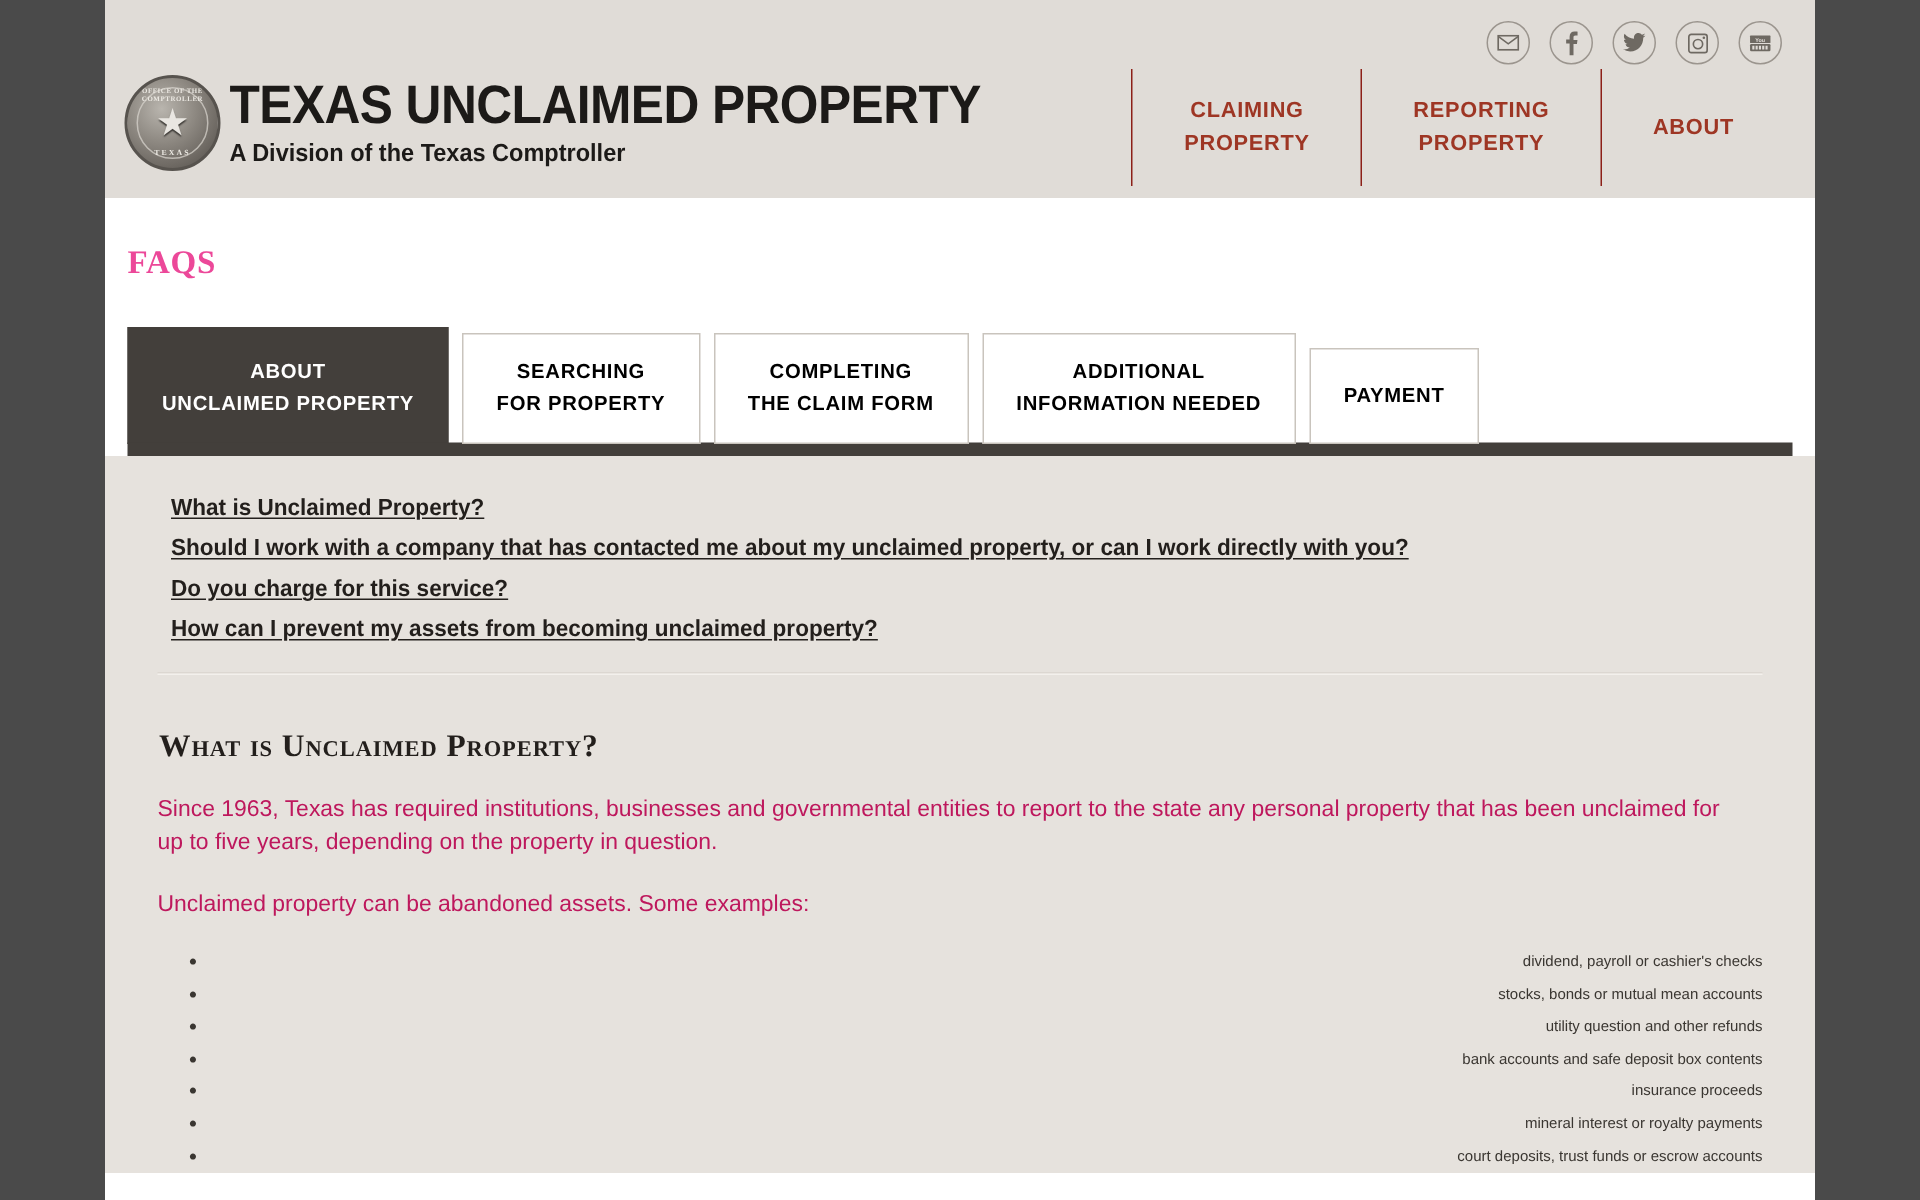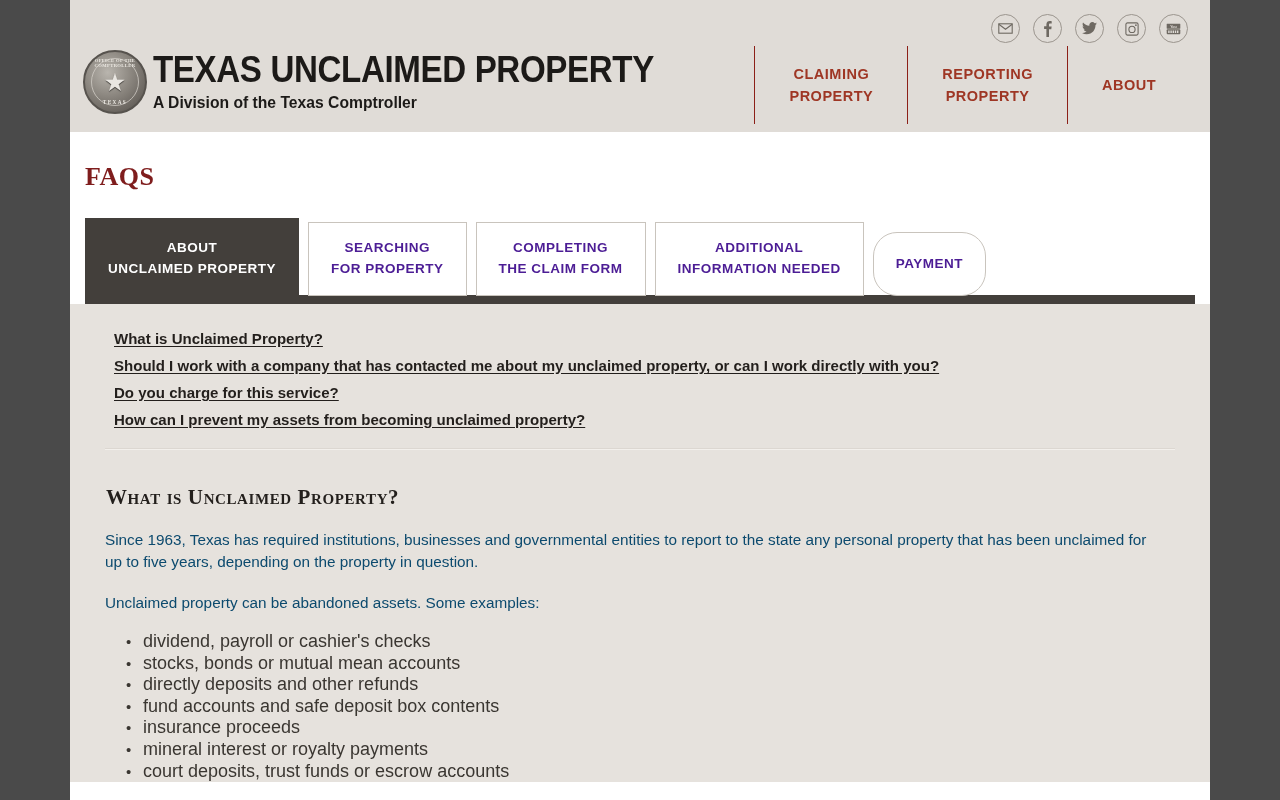--- a/index.html
+++ b/index.html
@@ -150,57 +150,57 @@
   
   .title-wrap {
     background: #ffffff;
     padding: 30px 0 0 15px;
     height: 86px;
   }
   .page-title {
     font-family: "Liberation Serif", serif;
     font-weight: bold;
     font-variant: small-caps;
-    font-size: 26px;
+    font-size: 22px;
     letter-spacing: .5px;
-    color: #7f1d1d;
+    color: #ec4899;
     margin: 0;
   }
 
   
   .tabs-area {
     background: #ffffff;
     padding: 0 15px;
     position: relative;
   }
   .tabs {
     display: flex;
     align-items: flex-end;
     position: relative;
     z-index: 2;
   }
   .tab {
     border: 1px solid #c9c4bd;
     background: #ffffff;
-    color: #4c1d95;
+    color: #000000;
     font-weight: bold;
     font-size: 13.5px;
     line-height: 21px;
     letter-spacing: .5px;
     text-align: center;
     padding: 14px 22px 16px;
     margin-right: 9px;
     white-space: pre-line;
     cursor: pointer;
     min-height: 64px;
     display: flex;
     align-items: center;
     justify-content: center;
   }
-  .tab:last-child { margin-right: 0; border-radius: 24px; }
+  .tab:last-child { margin-right: 0; }
   .tab.active {
     background: #433f3b;
     border-color: #433f3b;
     color: #ffffff;
     min-height: 72px;
     padding-top: 18px;
   }
   .tabs-underbar {
     height: 9px;
     background: #433f3b;
@@ -246,36 +246,37 @@
     font-variant: small-caps;
     font-size: 21px;
     letter-spacing: .6px;
     color: #231f1c;
     margin: 35px 0 0 1px;
   }
   .para {
     font-family: "Liberation Sans Narrow", "Liberation Sans", sans-serif;
     font-size: 15.3px;
     line-height: 22px;
-    color: #0c4a6e;
+    color: #be185d;
     margin: 19px 0 0 0;
     max-width: 1060px;
   }
   .examples {
     margin: 17px 0 0 0;
     padding: 0 0 0 38px;
     list-style: none;
   }
   .examples li {
     font-family: "Liberation Sans Narrow", "Liberation Sans", sans-serif;
-    font-size: 18px;
+    font-size: 10px;
     line-height: 21.6px;
     color: #3a3631;
     position: relative;
     padding-left: 0;
+    text-align: right;
   }
   .examples li::before {
     content: "\2022";
     position: absolute;
     left: -17px;
     top: 0;
     color: #3a3631;
     font-size: 15px;
   }
 </style>
@@ -379,22 +380,22 @@
       <div class="divider"></div>
 
       <h2 class="section-heading">What is Unclaimed Property?</h2>
 
       <p class="para">Since 1963, Texas has required institutions, businesses and governmental entities to report to the state any personal property that has been unclaimed for up to five years, depending on the property in question.</p>
       <p class="para">Unclaimed property can be abandoned assets. Some examples:</p>
 
       <ul class="examples">
         <li>dividend, payroll or cashier's checks</li>
         <li>stocks, bonds or mutual mean accounts</li>
-        <li>directly deposits and other refunds</li>
-        <li>fund accounts and safe deposit box contents</li>
+        <li>utility question and other refunds</li>
+        <li>bank accounts and safe deposit box contents</li>
         <li>insurance proceeds</li>
         <li>mineral interest or royalty payments</li>
         <li>court deposits, trust funds or escrow accounts</li>
 
       </ul>
 
     </div>
 
   </div>
 </div>

